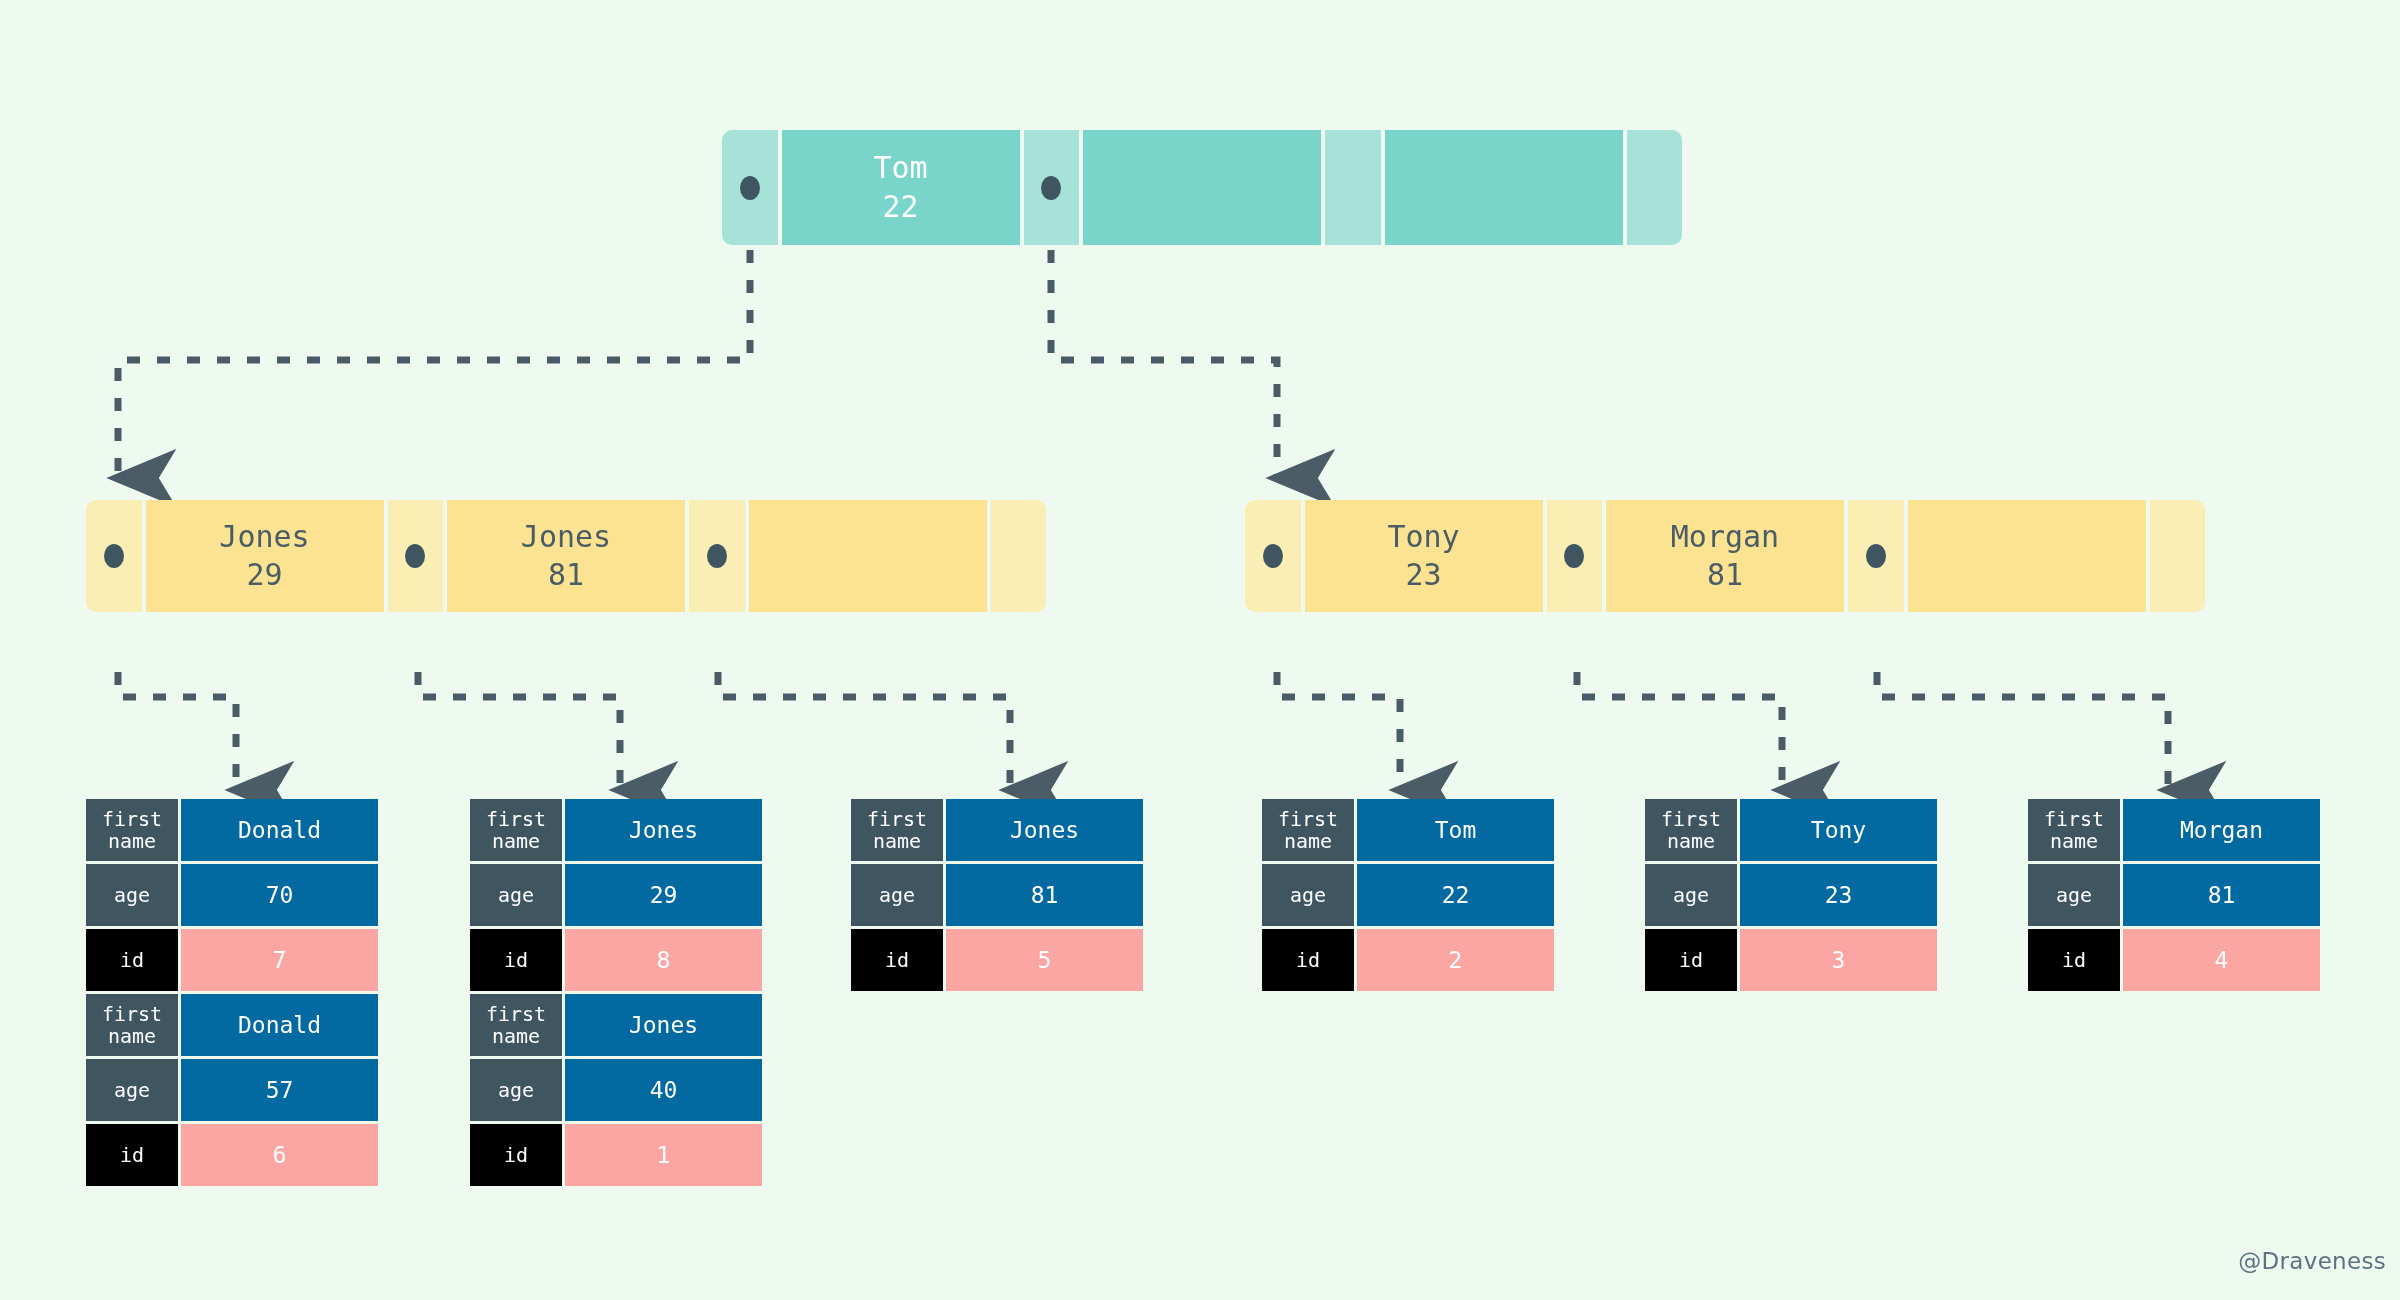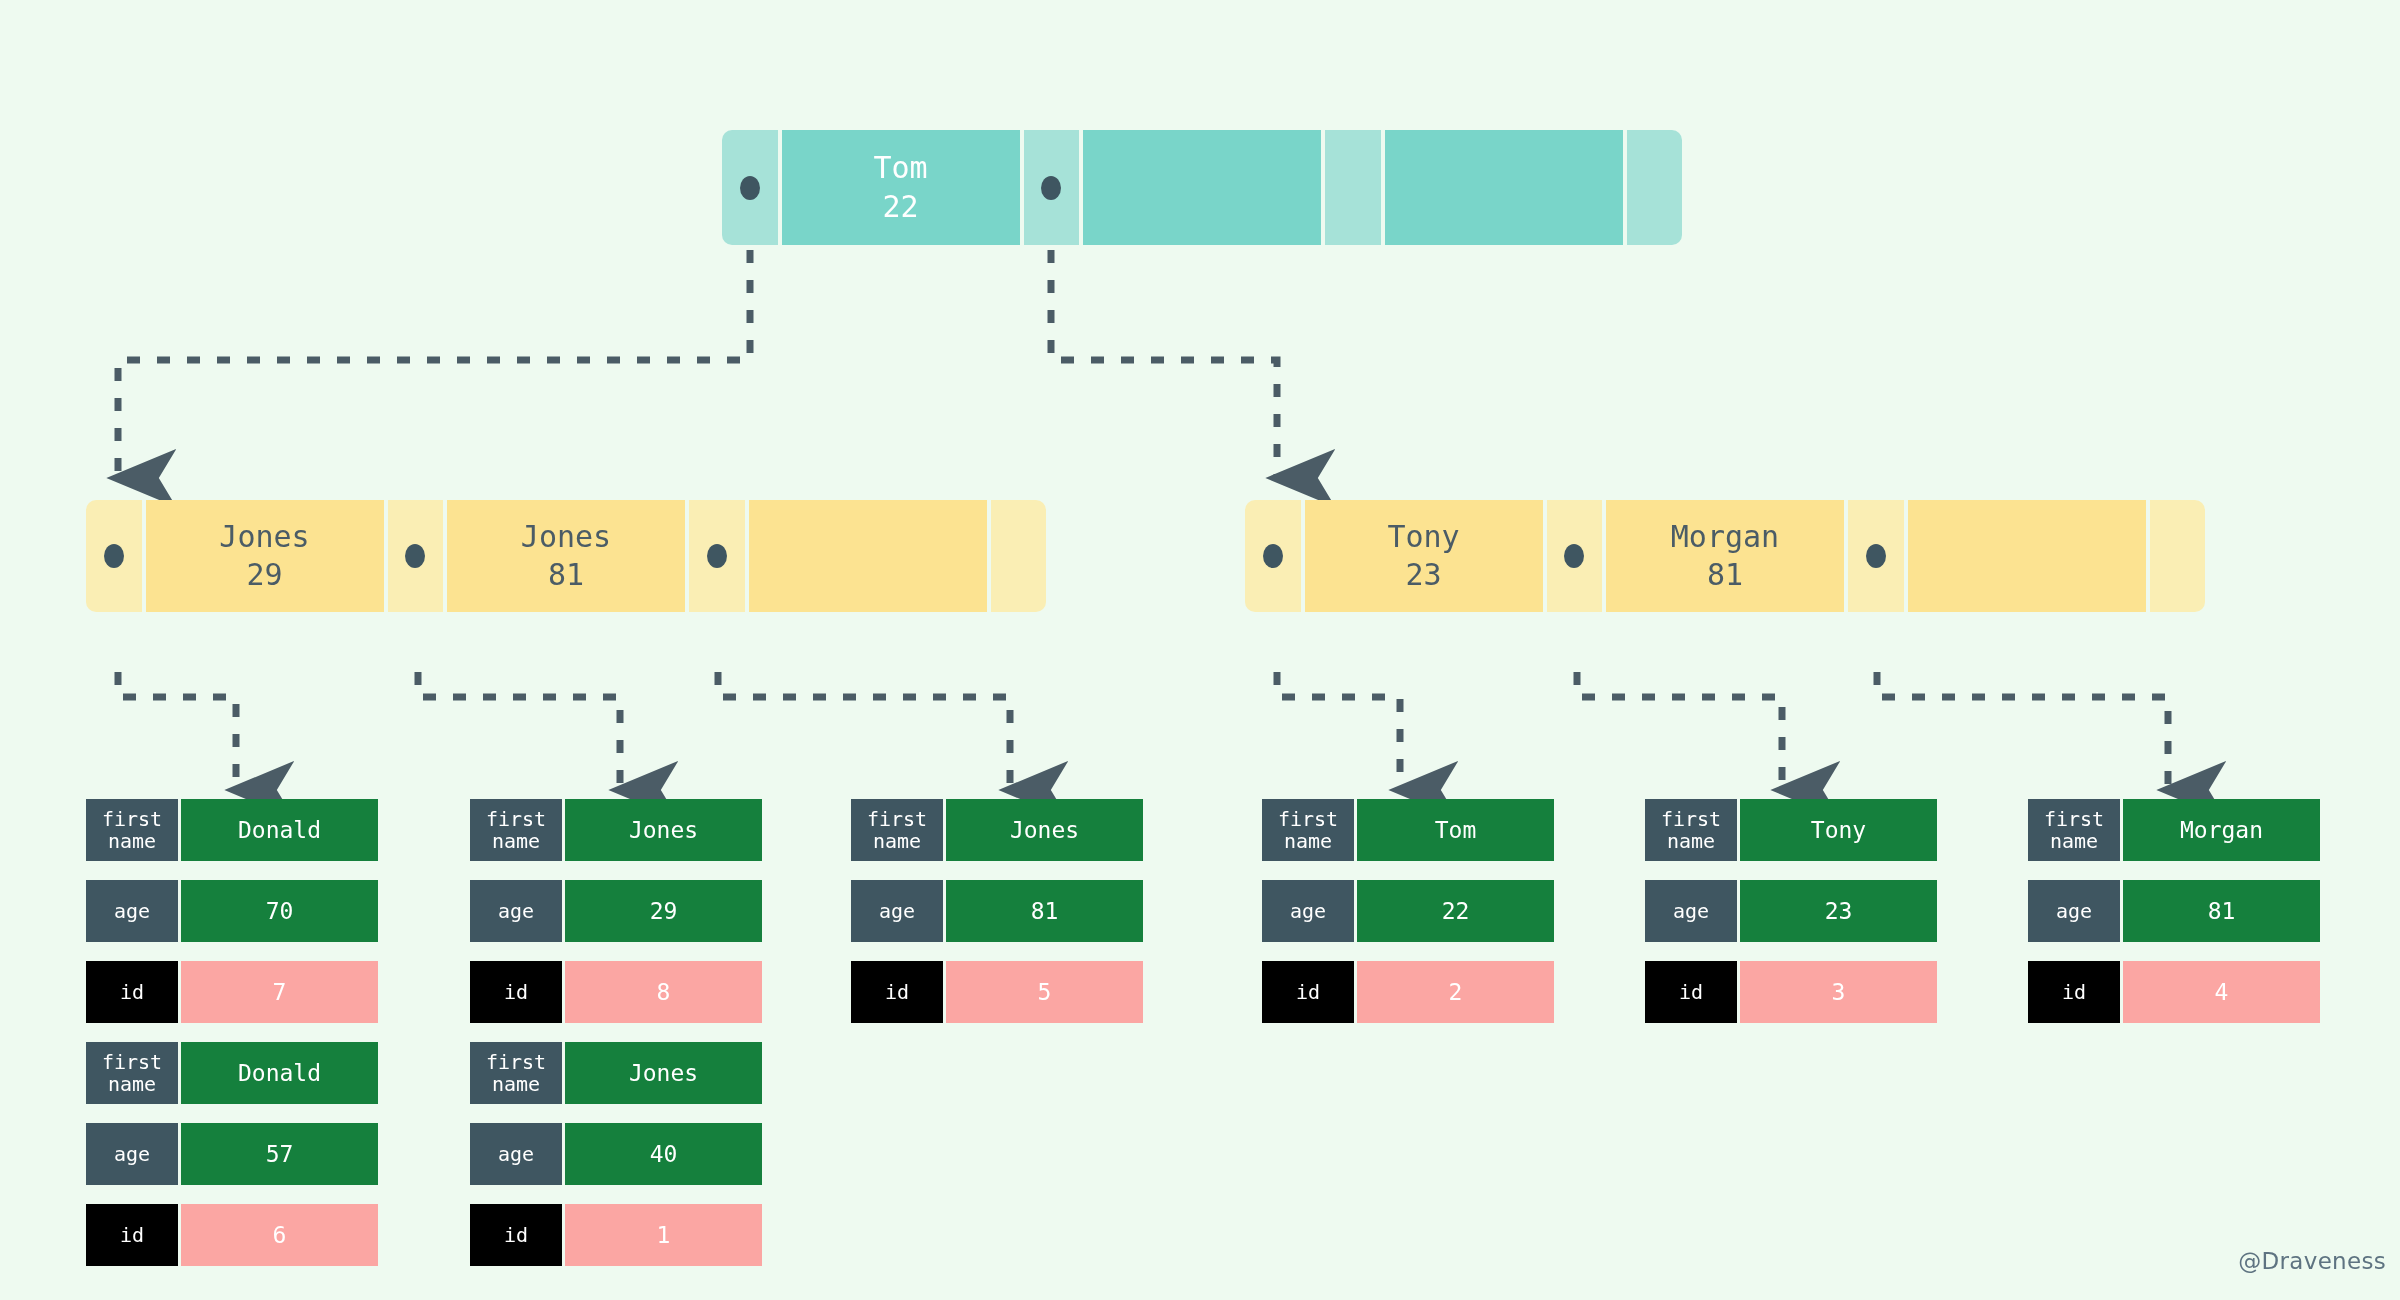--- a/index.html
+++ b/index.html
@@ -81,21 +81,21 @@
   .node-yellow .keytext {
     color: #4b5c66;
     font-size: 30px;
   }
 
   
   .leaf {
     position: absolute;
     display: flex;
     flex-direction: column;
-    gap: 19px;
+    gap: 3px;
     width: 292px;
   }
   .leaf-row {
     display: flex;
     gap: 3px;
     height: 62px;
   }
   .leaf-label, .leaf-value {
     display: flex;
     align-items: center;
@@ -107,21 +107,21 @@
   }
   .leaf-label {
     width: 92px;
     background: #3f5661;
     line-height: 1.12;
     white-space: pre-line;
     font-size: 20px;
   }
   .leaf-value {
     flex: 1 1 auto;
-    background: #15803d;
+    background: #0369a1;
     font-size: 23px;
   }
   .leaf-row.id .leaf-label { background: #000000; }
   .leaf-row.id .leaf-value { background: #fba6a3; }
 
   
   #watermark {
     position: absolute;
     right: 22px;
     bottom: 26px;

